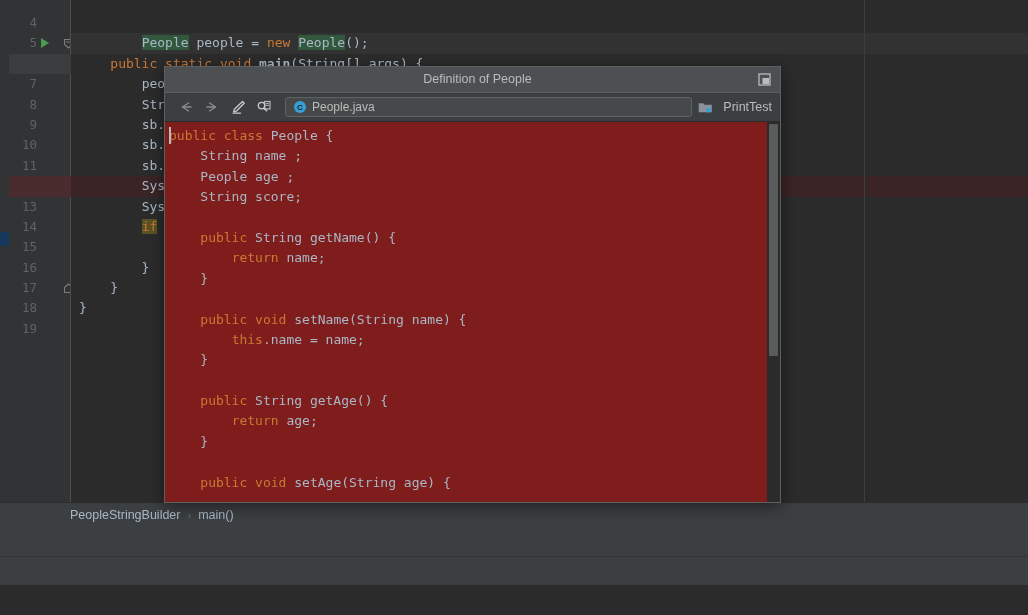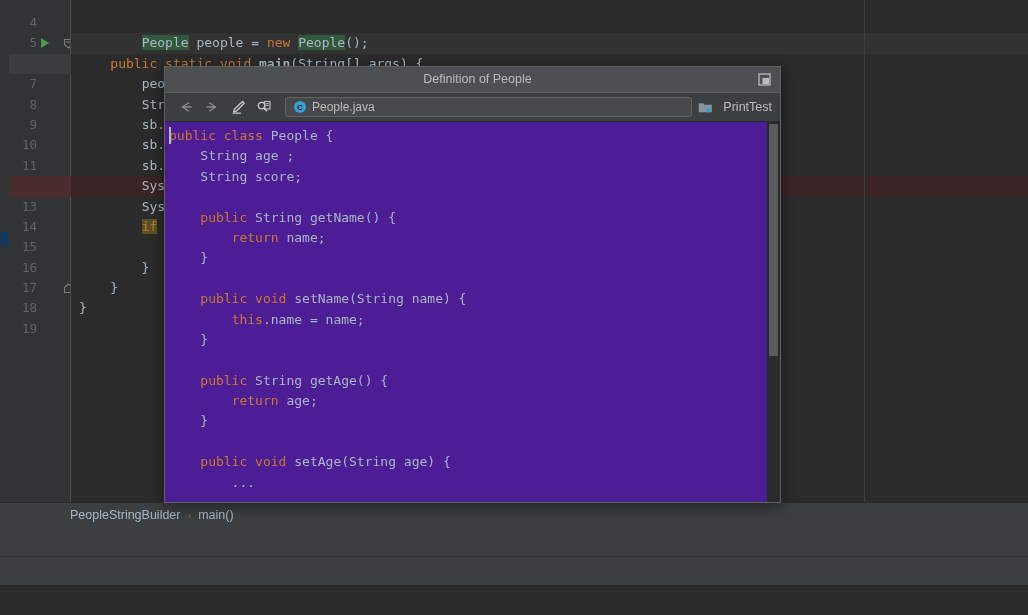--- a/index.html
+++ b/index.html
@@ -62,21 +62,21 @@
   .tb-icon{width:22px;height:22px;margin-left:4px;display:flex;align-items:center;justify-content:center;}
   .tb-icon:first-child{margin-left:10px;}
   .file-chip{margin-left:10px;height:20px;flex:1;background:#45494a;border:1px solid #5e6263;border-radius:3px;
              display:flex;align-items:center;gap:6px;padding:0 8px;box-sizing:border-box;}
   .file-chip .fname{font-family:"Liberation Sans",sans-serif;font-size:12px;color:#bbbbbb;}
   .cls-badge{width:12px;height:12px;border-radius:50%;background:#389fd6;display:flex;align-items:center;justify-content:center;
              font-family:"Liberation Sans",sans-serif;font-size:8px;color:#1d1f20;font-weight:bold;}
   .module-chip{display:flex;align-items:center;gap:10px;padding:0 8px 0 6px;}
   .module-chip .mname{font-family:"Liberation Sans",sans-serif;font-size:12.5px;color:#bbbbbb;}
 
-  .popup-code{position:relative;height:382px;background:#4c1d95;overflow:hidden;}
+  .popup-code{position:relative;height:382px;background:#7f1d1d;overflow:hidden;}
   .prow{height:20.4px;line-height:20.4px;font-size:13px;white-space:pre;color:#a9b7c6;
         font-family:"DejaVu Sans Mono",monospace;padding-left:4px;}
   .pcaret{position:absolute;left:4px;top:0;width:1.5px;height:17px;background:#bbbbbb;}
   .pscroll-track{position:absolute;right:0;top:0;width:13px;height:382px;background:#2b2b2b;}
   .pscroll-thumb{position:absolute;right:2px;top:2px;width:9px;height:232px;background:#595b5d;border-radius:1px;}
 </style>
 </head>
 <body>
 
 <div class="app">
@@ -244,21 +244,22 @@
             <rect x="8.2" y="7.1" width="4.4" height="4.2" fill="#389fd6"></rect>
           </svg>
         </span>
         <span class="mname">PrintTest</span>
       </div>
     </div>
 
     <div class="popup-code">
       <div id="popupcode" style="padding-top:4px;">
           <div class="prow"><span class="kw">public</span><span class="id"> </span><span class="kw">class</span><span class="id"> People {</span></div>
-          <div class="prow"><span class="id">    String age ;</span></div>
+          <div class="prow"><span class="id">    String name ;</span></div>
+          <div class="prow"><span class="id">    People age ;</span></div>
           <div class="prow"><span class="id">    String score;</span></div>
           <div class="prow">&nbsp;</div>
           <div class="prow"><span class="id">    </span><span class="kw">public</span><span class="id"> String </span><span class="id">getName</span><span class="id">() {</span></div>
           <div class="prow"><span class="id">        </span><span class="kw">return</span><span class="id"> name;</span></div>
           <div class="prow"><span class="id">    }</span></div>
           <div class="prow">&nbsp;</div>
           <div class="prow"><span class="id">    </span><span class="kw">public</span><span class="id"> </span><span class="kw">void</span><span class="id"> setName(String name) {</span></div>
           <div class="prow"><span class="id">        </span><span class="kw">this</span><span class="id">.name = name;</span></div>
           <div class="prow"><span class="id">    }</span></div>
           <div class="prow">&nbsp;</div>

